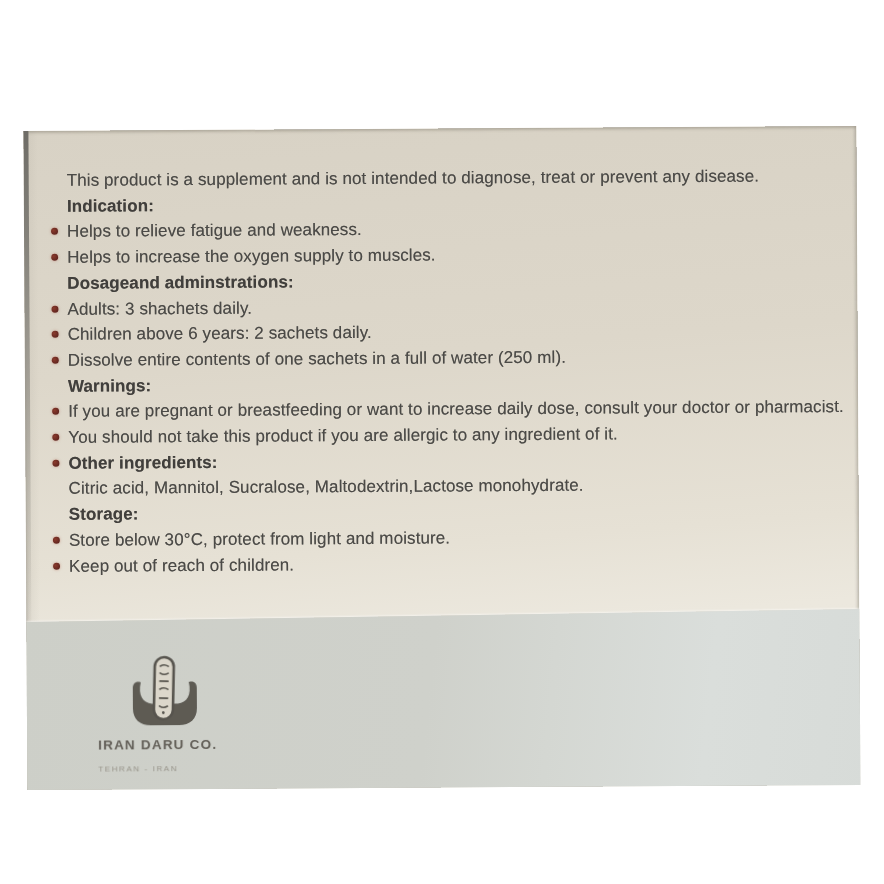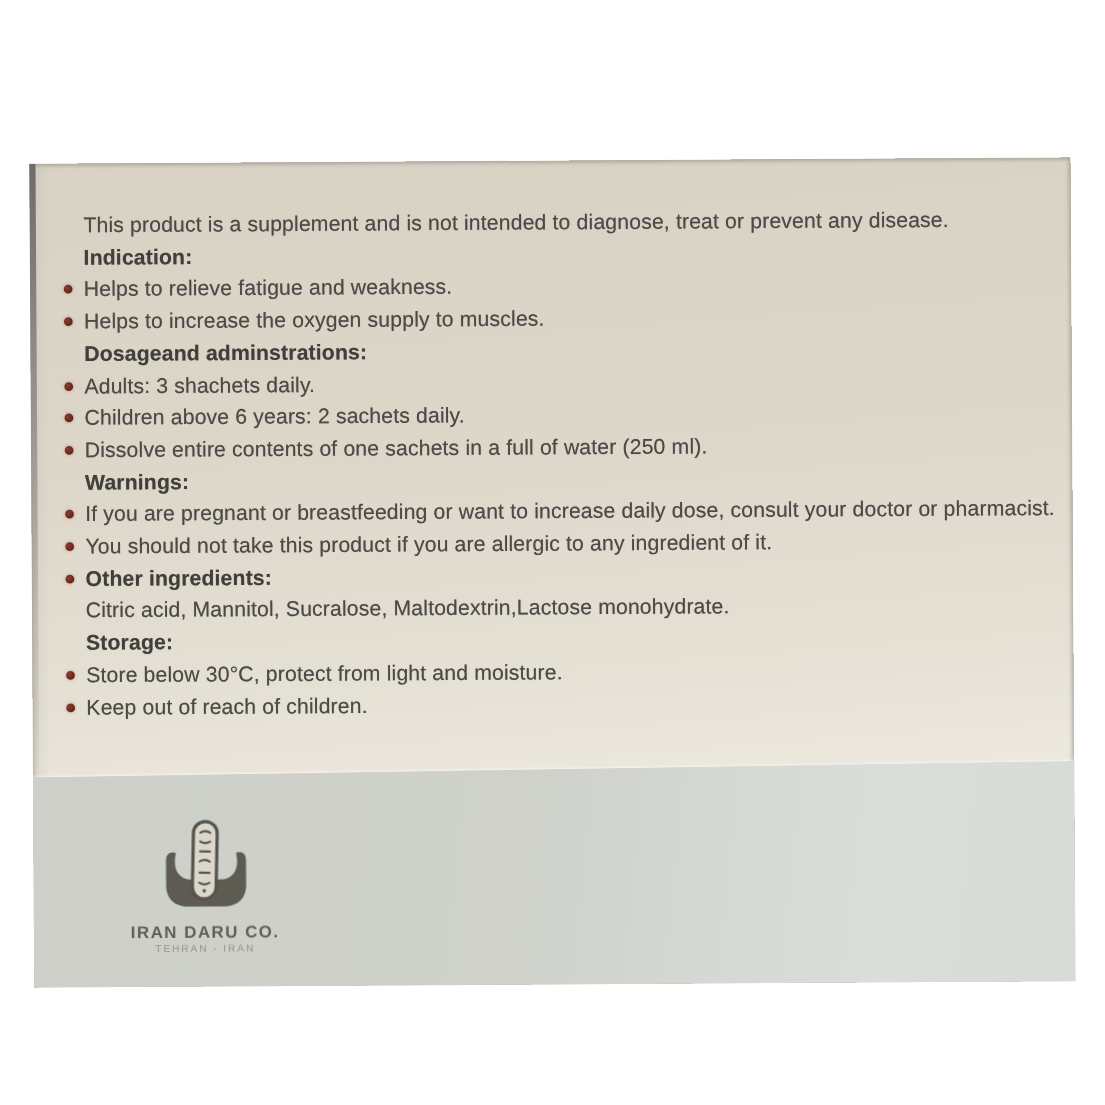--- a/index.html
+++ b/index.html
@@ -44,29 +44,29 @@
   }
   .text-block p{margin:0;position:relative;}
   .text-block p.b{font-weight:700;color:#413f3c;}
   .text-block p.bu::before{
     content:"";position:absolute;left:-16px;top:9px;width:7px;height:7px;border-radius:50%;
     background:radial-gradient(circle at 35% 35%, #8a3a2c 0%, #5f241e 75%);
     box-shadow:0 0 2.5px rgba(165,70,50,0.5);
   }
   
   .logo{
-    position:absolute;left:71px;top:523px;width:132px;text-align:center;
+    position:absolute;left:71px;top:523px;width:132px;text-align:left;
     filter:blur(0.35px);opacity:0.93;
   }
   .logo-company{
     margin-top:2px;font-size:13.5px;font-weight:700;letter-spacing:1.2px;color:#5a564f;
     white-space:nowrap;
   }
   .logo-location{
-    margin-top:1px;font-size:8px;letter-spacing:1.6px;color:#949086;white-space:nowrap;
+    margin-top:12px;font-size:8px;letter-spacing:1.6px;color:#949086;white-space:nowrap;
   }
 </style>
 </head>
 <body>
 
 <div class="box-face">
 
   <div class="text-block">
     <p class="">This product is a supplement and is not intended to diagnose, treat or prevent any disease.</p>
     <p class="b">Indication:</p>

